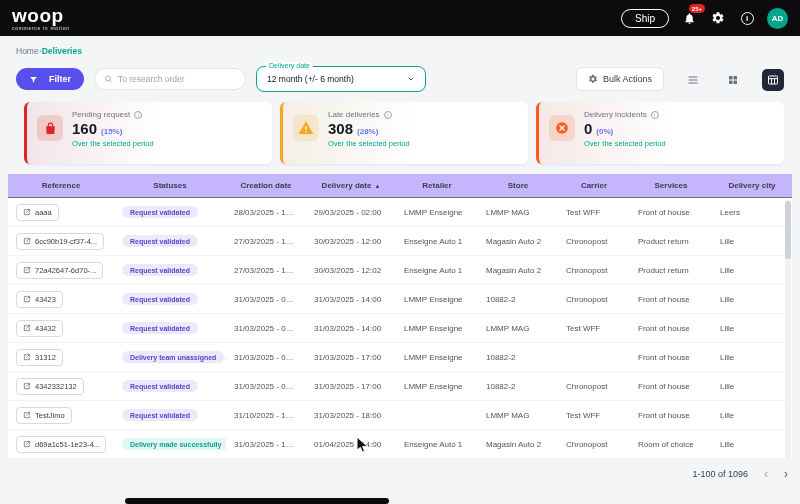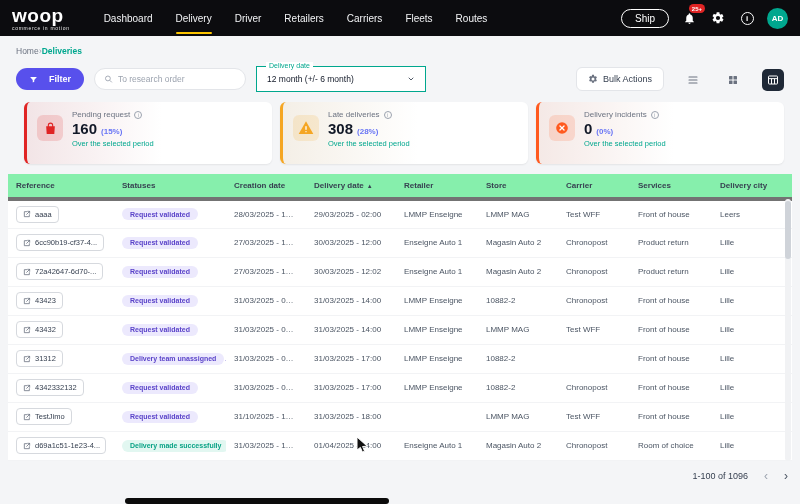--- a/index.html
+++ b/index.html
@@ -38,21 +38,21 @@
 
   
   .toolbar { display:flex; align-items:center; padding:6px 16px 10px; gap:10px; }
   .filter-btn { background:var(--purple,#5850ec); color:#fff; border:none; border-radius:13px;
     height:22px; padding:0 13px; font-size:9px; font-weight:600; display:flex; align-items:center;
     gap:11px; cursor:pointer; }
   .search-box { background:#fff; border:1px solid #e3e5e9; border-radius:13px; height:22px;
     width:152px; display:flex; align-items:center; padding:0 9px; gap:5px; }
   .search-box input { border:none; outline:none; font-size:8.5px; width:100%; color:#374151; background:transparent; }
   .search-box input::placeholder { color:#9ca3af; }
-  .date-select { position:relative; border:1px solid var(--teal,#00a78e); border-radius:0; height:26px;
+  .date-select { position:relative; border:1px solid var(--teal,#00a78e); border-radius:8px; height:26px;
     width:170px; background:#fff; display:flex; align-items:center; justify-content:space-between;
     padding:0 10px; cursor:pointer; }
   .float-label { position:absolute; top:-5px; left:9px; background:#fff; padding:0 3px;
     font-size:7px; color:var(--teal,#00a78e); }
   .date-value { font-size:8.5px; color:#111827; }
   .toolbar-right { margin-left:auto; display:flex; align-items:flex-end; gap:18px; }
   .bulk-btn { background:#fff; border:1px solid #e3e5e9; border-radius:6px; height:24px;
     padding:0 11px; font-size:9px; color:#374151; display:flex; align-items:center; gap:5px; cursor:pointer; }
   .view-btn { width:22px; height:22px; border-radius:5px; border:none; background:transparent;
     color:#6b7280; display:flex; align-items:center; justify-content:center; cursor:pointer; }
@@ -68,22 +68,22 @@
   .info-dot { width:8px; height:8px; border:1px solid #9ca3af; border-radius:50%; color:#9ca3af;
     font-size:5.5px; display:flex; align-items:center; justify-content:center; cursor:pointer; }
   .card-value-row { display:flex; align-items:baseline; gap:4px; margin:1px 0 2px; }
   .card-value { font-size:15px; font-weight:800; color:#111827; }
   .card-percent { font-size:8px; font-weight:700; color:var(--percent,#6875f5); }
   .card-period { font-size:7.5px; color:var(--teal,#00a78e); }
 
   
   .table-wrap { margin:0 8px; background:#fff; position:relative; border-radius:4px 4px 0 0; }
   table { width:100%; border-collapse:collapse; table-layout:fixed; }
-  thead th { background:#86efac; font-size:8px; color:#374151; font-weight:700; text-align:left;
-    padding:7px 8px; border-bottom:4px solid #737373; white-space:nowrap; overflow:hidden; cursor:pointer; }
+  thead th { background:#c4b5fd; font-size:8px; color:#374151; font-weight:700; text-align:center;
+    padding:7px 8px; border-bottom:1px solid #737373; white-space:nowrap; overflow:hidden; cursor:pointer; }
   th:nth-child(1){width:106px} th:nth-child(2){width:112px} th:nth-child(3){width:80px}
   th:nth-child(4){width:90px} th:nth-child(5){width:82px} th:nth-child(6){width:80px}
   th:nth-child(7){width:72px} th:nth-child(8){width:82px}
   .sort-arrow { font-size:6px; color:#374151; margin-left:3px; }
   tbody td { font-size:8px; color:#4b5563; padding:0 8px; height:29px; border-bottom:1px solid #f2f3f5;
     white-space:nowrap; overflow:hidden; text-overflow:ellipsis; }
   .ref-chip { display:inline-flex; align-items:center; gap:4px; border:1px solid #d6d9de;
     border-radius:4px; padding:3px 6px; font-size:7.5px; color:#374151; background:#fff;
     max-width:100%; overflow:hidden; cursor:pointer; }
   .ref-chip svg { flex:none; color:#6b7280; }
@@ -107,29 +107,20 @@
 </head>
 <body>
 
 <div class="app">
 
   <header class="topbar">
     <div class="logo">
       <span class="logo-text">woop</span>
       <span class="logo-tag">commerce in motion</span>
     </div>
-    <nav class="nav">
-        <div class="nav-item">Dashboard</div>
-        <div class="nav-item active">Delivery</div>
-        <div class="nav-item">Driver</div>
-        <div class="nav-item">Retailers</div>
-        <div class="nav-item">Carriers</div>
-        <div class="nav-item">Fleets</div>
-        <div class="nav-item">Routes</div>
-      </nav>
     <div class="topbar-right">
       <button class="ship-btn">Ship</button>
       <div class="icon-btn">
         <svg width="13" height="13" viewBox="0 0 24 24" fill="#fff">
             <path d="M12 22c1.1 0 2-.9 2-2h-4c0 1.1.9 2 2 2zm6-6v-5c0-3.07-1.63-5.64-4.5-6.32V4c0-.83-.67-1.5-1.5-1.5s-1.5.67-1.5 1.5v.68C7.64 5.36 6 7.92 6 11v5l-2 2v1h16v-1l-2-2z"></path>
           </svg>
         <span class="noti-badge">25+</span>
       </div>
       <div class="icon-btn">
         <svg width="14" height="14" viewBox="0 0 24 24" fill="#fff">

